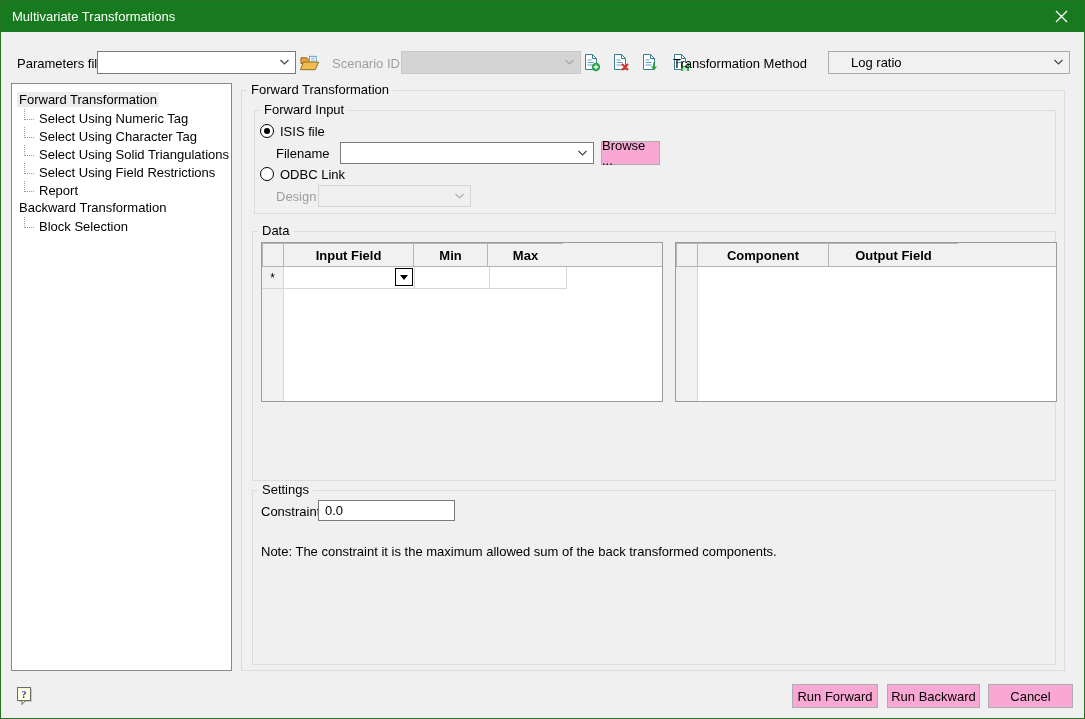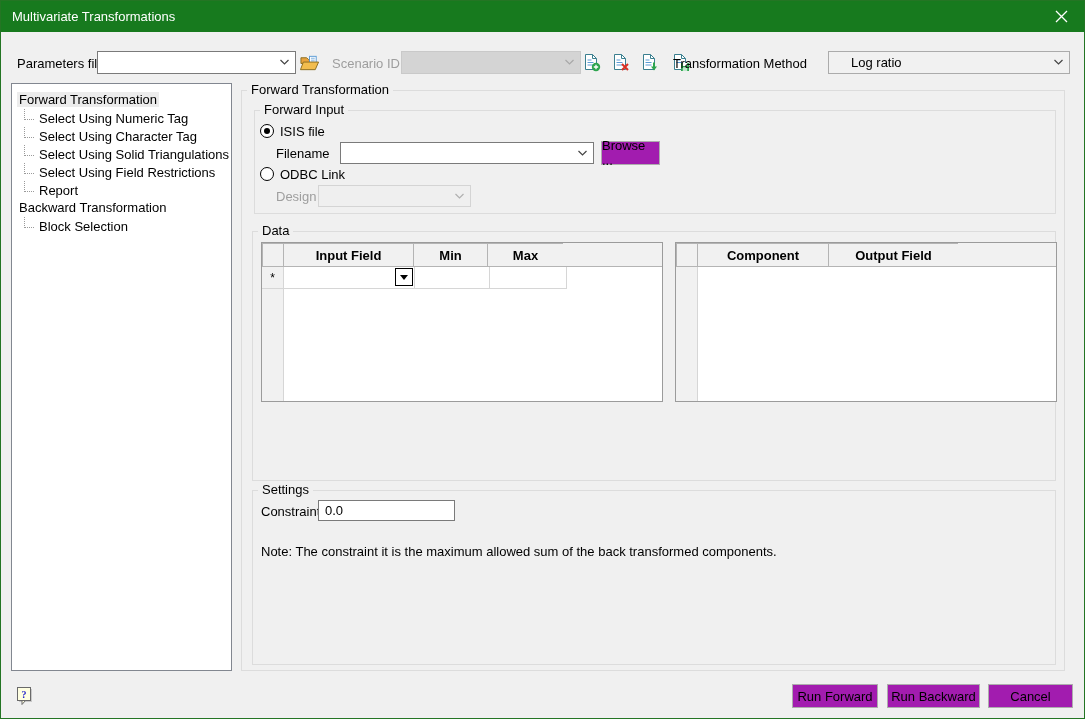--- a/index.html
+++ b/index.html
@@ -18,21 +18,21 @@
   .lbl { position:absolute; white-space:nowrap; }
   .lbl.gray { color:#9e9e9e; }
   .combo { position:absolute; background:#fff; border:1px solid #7a7a7a; display:flex; align-items:center; }
   .combo .val { padding-left:22px; flex:1; overflow:hidden; white-space:nowrap; }
   .combo .chev { width:22px; display:flex; align-items:center; justify-content:center; align-self:stretch; }
   .combo.disabled-dark { background:#d4d4d4; border:1px solid #c9c9c9; }
   .combo.disabled-light { background:#efefef; border:1px solid #d4d4d4; }
   .combo.readonly { background:#f1f1f1; border:1px solid #ababab; }
   .toolbtn { position:absolute; width:20px; height:20px; display:flex; align-items:center; justify-content:center; cursor:pointer; }
   
-  .btn { position:absolute; background:#a21caf; border:1px solid #adadad; display:flex; align-items:center; justify-content:center; font-size:13px; cursor:pointer; }
+  .btn { position:absolute; background:#f9a8d4; border:1px solid #adadad; display:flex; align-items:center; justify-content:center; font-size:13px; cursor:pointer; }
   
   .tree-panel { position:absolute; left:10px; top:82px; width:221px; height:588px; background:#fff; border:1px solid #828790; padding-top:7px; }
   .tree-item { height:18px; line-height:18px; white-space:nowrap; padding-left:5px; cursor:pointer; font-size:13px; }
   .tree-item .tx { padding:0 2px; }
   .tree-item.selected .tx { background:#ececec; }
   .tree-item.child { padding-left:12px; }
   .tree-item.child::before { content:""; display:inline-block; width:9px; height:10px; border-left:1px dotted #9a9a9a; border-bottom:1px dotted #9a9a9a; margin-right:3px; vertical-align:3px; }
   
   .fs { position:absolute; border:1px solid #dcdcdc; }
   .fs > .legend { position:absolute; top:-9px; left:5px; background:#f0f0f0; padding:0 4px; font-size:13px; white-space:nowrap; }

